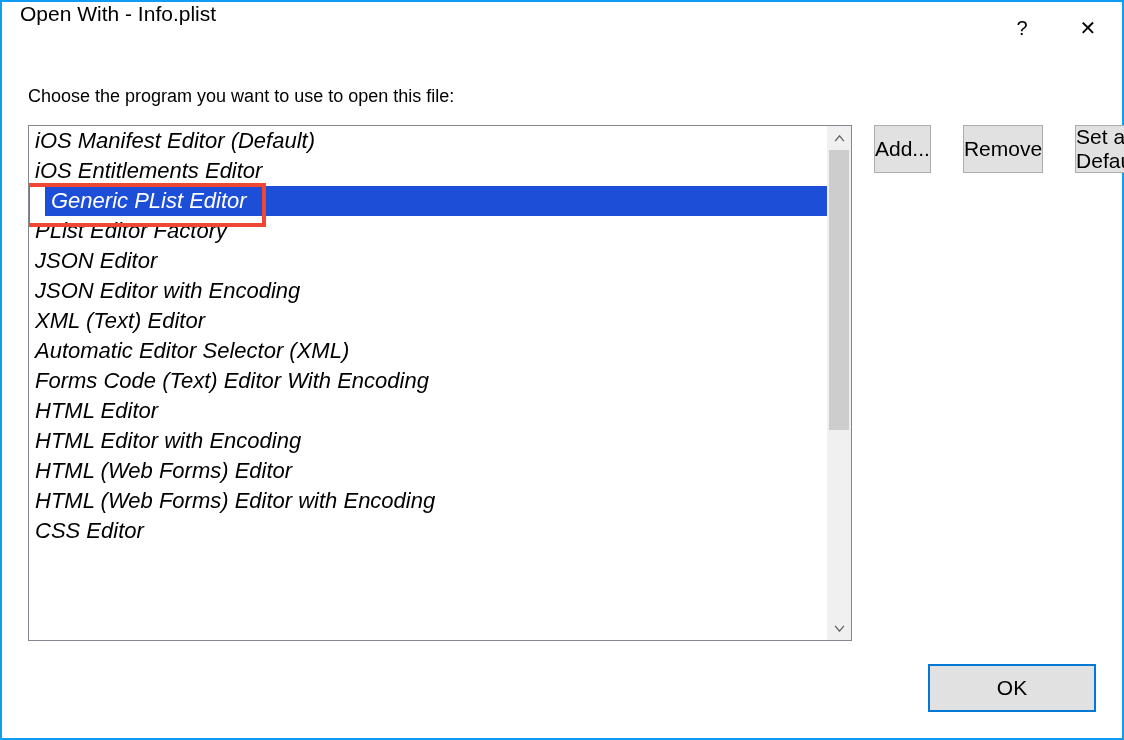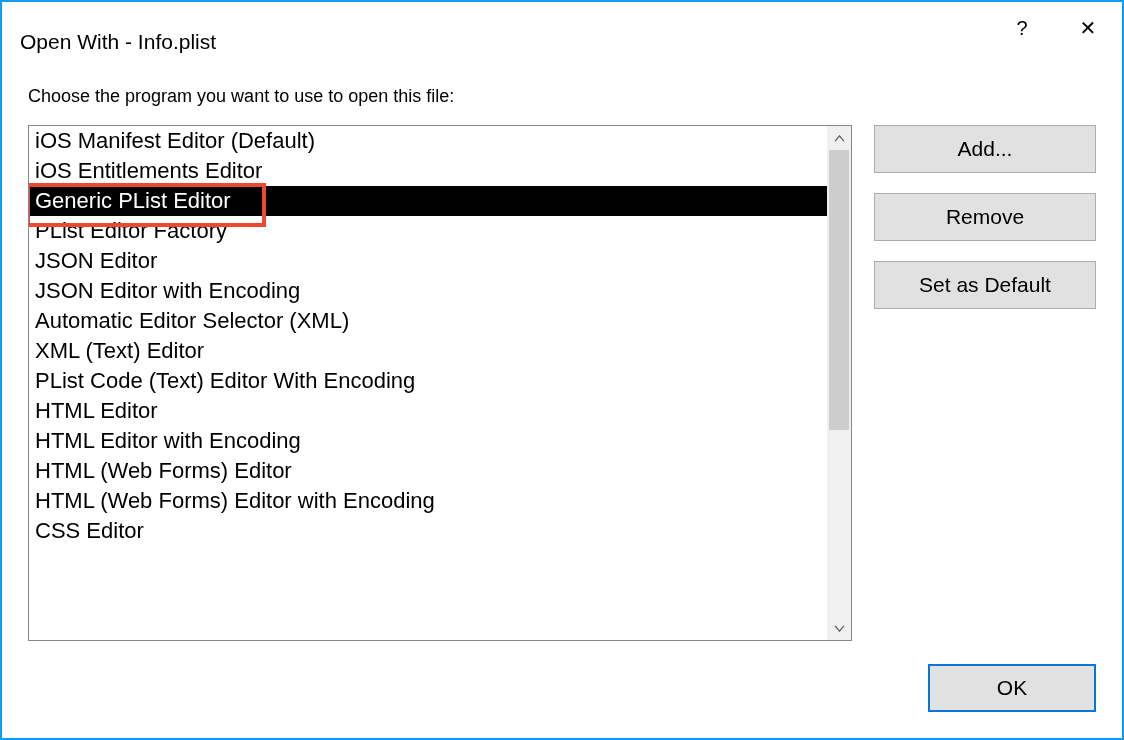--- a/index.html
+++ b/index.html
@@ -16,21 +16,21 @@
     width: 1124px;
     height: 740px;
     border: 2px solid #0f9cf3;
     background: #ffffff;
     display: flex;
     flex-direction: column;
   }
   .titlebar {
     height: 52px;
     display: flex;
-    align-items: flex-end;
+    align-items: flex-start;
     padding-left: 18px;
     font-size: 21px;
     color: #000;
   }
   .titlebar-title { flex: 1; }
   .titlebar-buttons { display: flex; height: 100%; }
   .titlebar-btn {
     width: 64px;
     display: flex;
     align-items: center;
@@ -56,35 +56,37 @@
     gap: 22px;
   }
   .list-container {
     border: 1px solid #828790;
     width: 824px;
     height: 516px;
     position: relative;
     background: #ffffff;
     overflow: hidden;
     display: flex;
+    font-style: italic;
   }
   .list-inner {
     flex: 1;
     overflow: hidden;
   }
   .list-item {
     font-size: 22px;
     line-height: 30px;
     padding: 0 6px;
     color: #000;
     white-space: nowrap;
   }
   .list-item.selected {
-    background: #000000;
+    background: #1d4ed8;
     color: #ffffff;
+    margin-left: 16px;
   }
   .highlight-box {
     position: absolute;
     border: 4px solid #ef4733;
     pointer-events: none;
   }
   .scrollbar {
     width: 24px;
     background: #f0f0f0;
     display: flex;
@@ -103,22 +105,22 @@
   .sb-track { flex: 1; width: 100%; position: relative; }
   .sb-thumb {
     position: absolute;
     top: 0; left: 2px; right: 2px;
     height: 280px;
     background: #cdcdcd;
   }
   .side-buttons {
     width: 222px;
     display: flex;
-    flex-direction: column;
-    gap: 20px;
+    flex-direction: row;
+    gap: 32px;
   }
   .btn {
     height: 48px;
     background: #e1e1e1;
     border: 1px solid #adadad;
     font-size: 21px;
     color: #000;
     display: flex;
     align-items: center;
     justify-content: center;
@@ -151,23 +153,23 @@
 
     <div class="main-row">
       <div class="list-container">
         <div class="list-inner" id="list-inner">
             <div class="list-item">iOS Manifest Editor (Default)</div>
             <div class="list-item">iOS Entitlements Editor</div>
             <div class="list-item selected">Generic PList Editor</div>
             <div class="list-item">PList Editor Factory</div>
             <div class="list-item">JSON Editor</div>
             <div class="list-item">JSON Editor with Encoding</div>
+            <div class="list-item">XML (Text) Editor</div>
             <div class="list-item">Automatic Editor Selector (XML)</div>
-            <div class="list-item">XML (Text) Editor</div>
-            <div class="list-item">PList Code (Text) Editor With Encoding</div>
+            <div class="list-item">Forms Code (Text) Editor With Encoding</div>
             <div class="list-item">HTML Editor</div>
             <div class="list-item">HTML Editor with Encoding</div>
             <div class="list-item">HTML (Web Forms) Editor</div>
             <div class="list-item">HTML (Web Forms) Editor with Encoding</div>
             <div class="list-item">CSS Editor</div>
           </div>
         <div class="scrollbar">
           <div class="sb-arrow">
             <svg width="11" height="7" viewBox="0 0 12 8">
                 <path d="M1 7 L6 1 L11 7" fill="none" stroke="#606060" stroke-width="1.5"></path>

